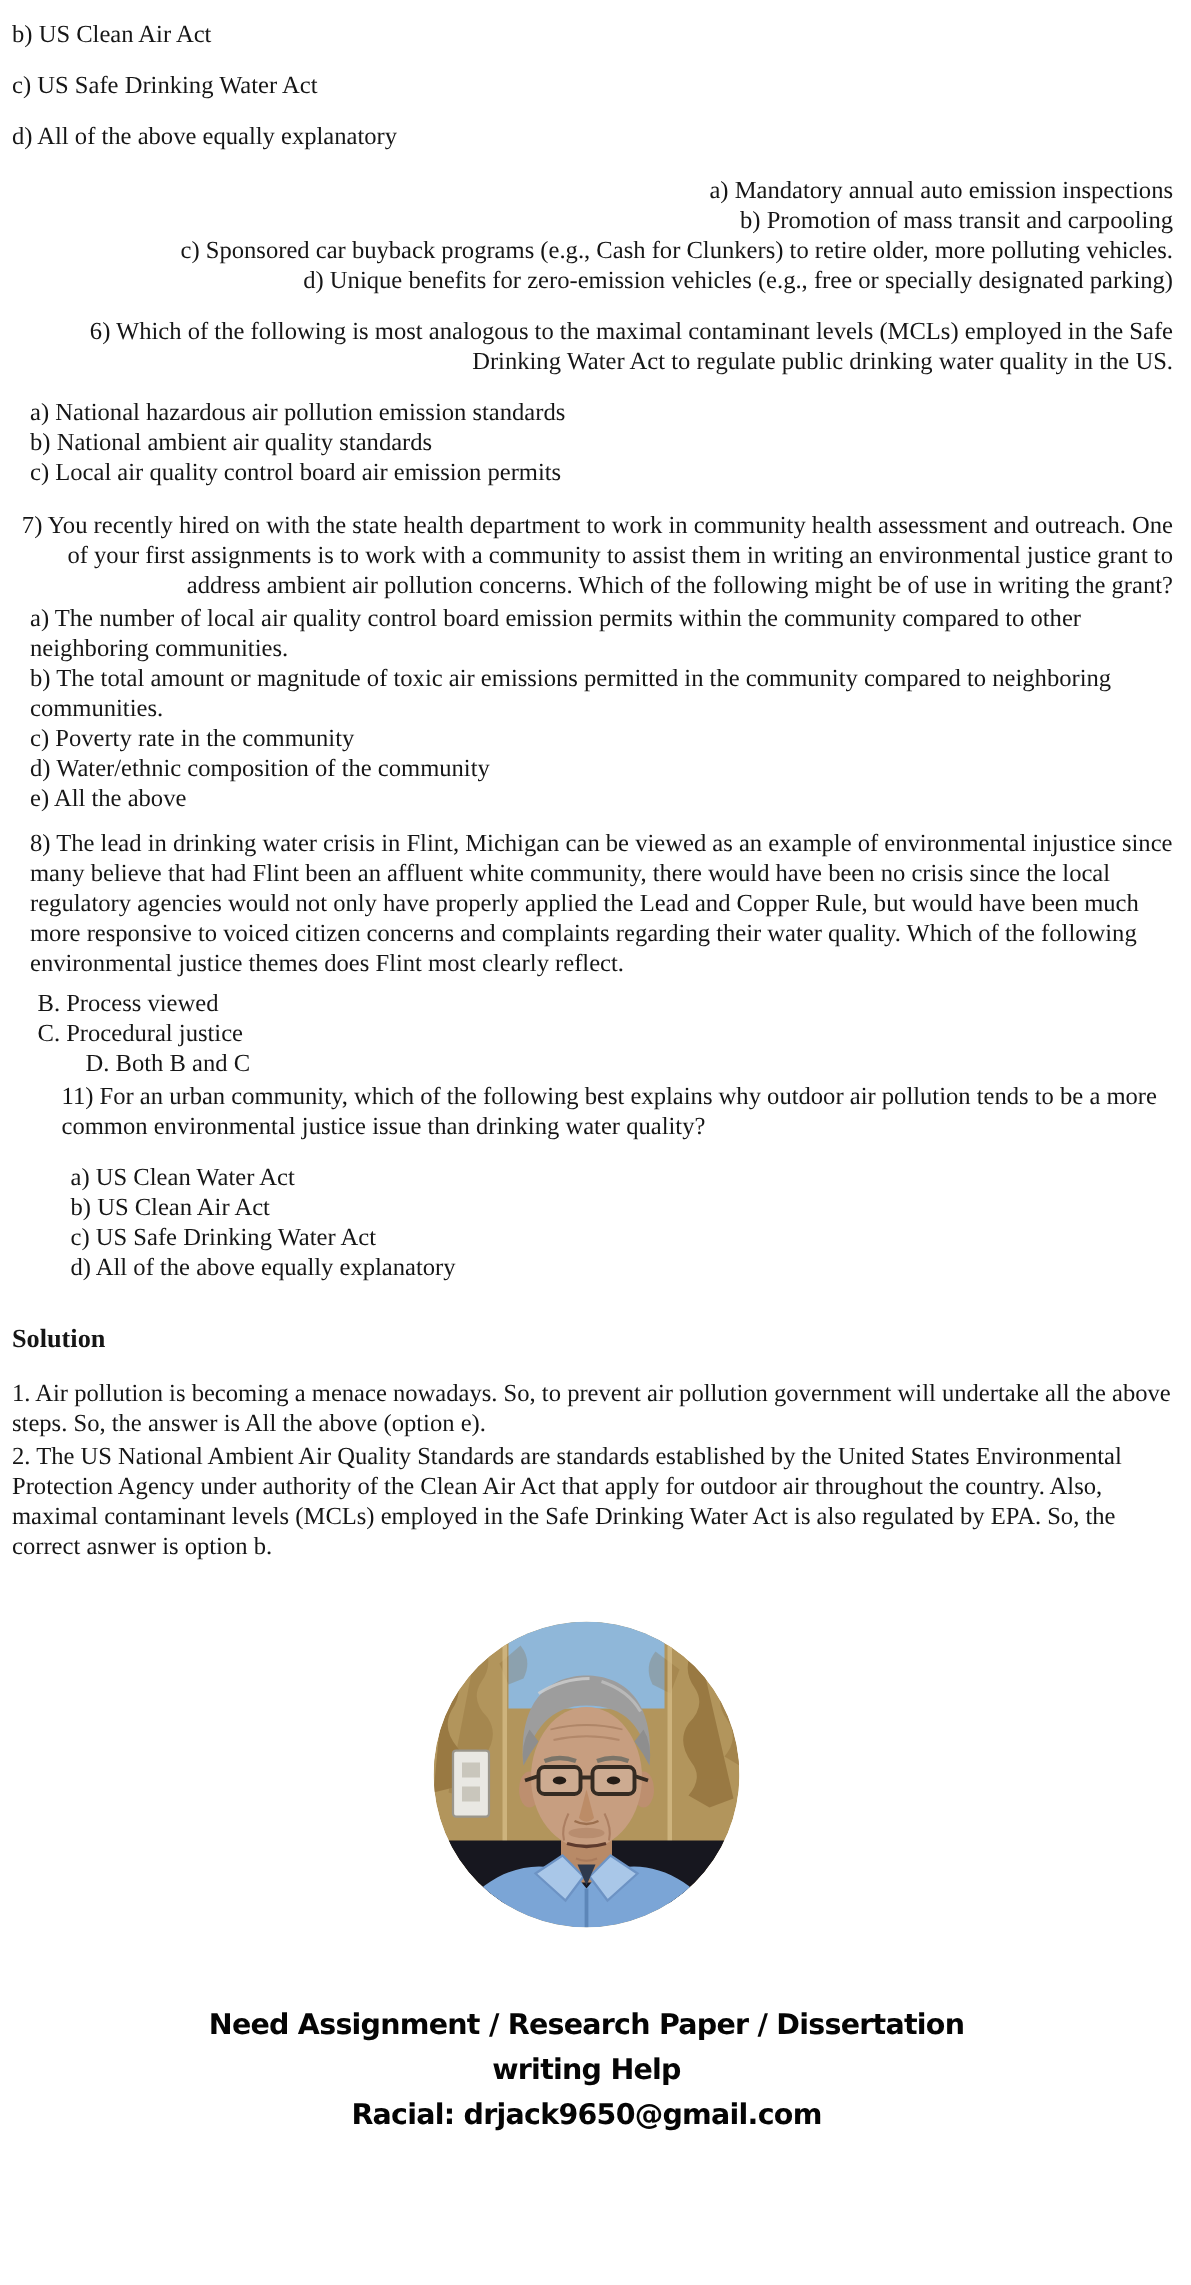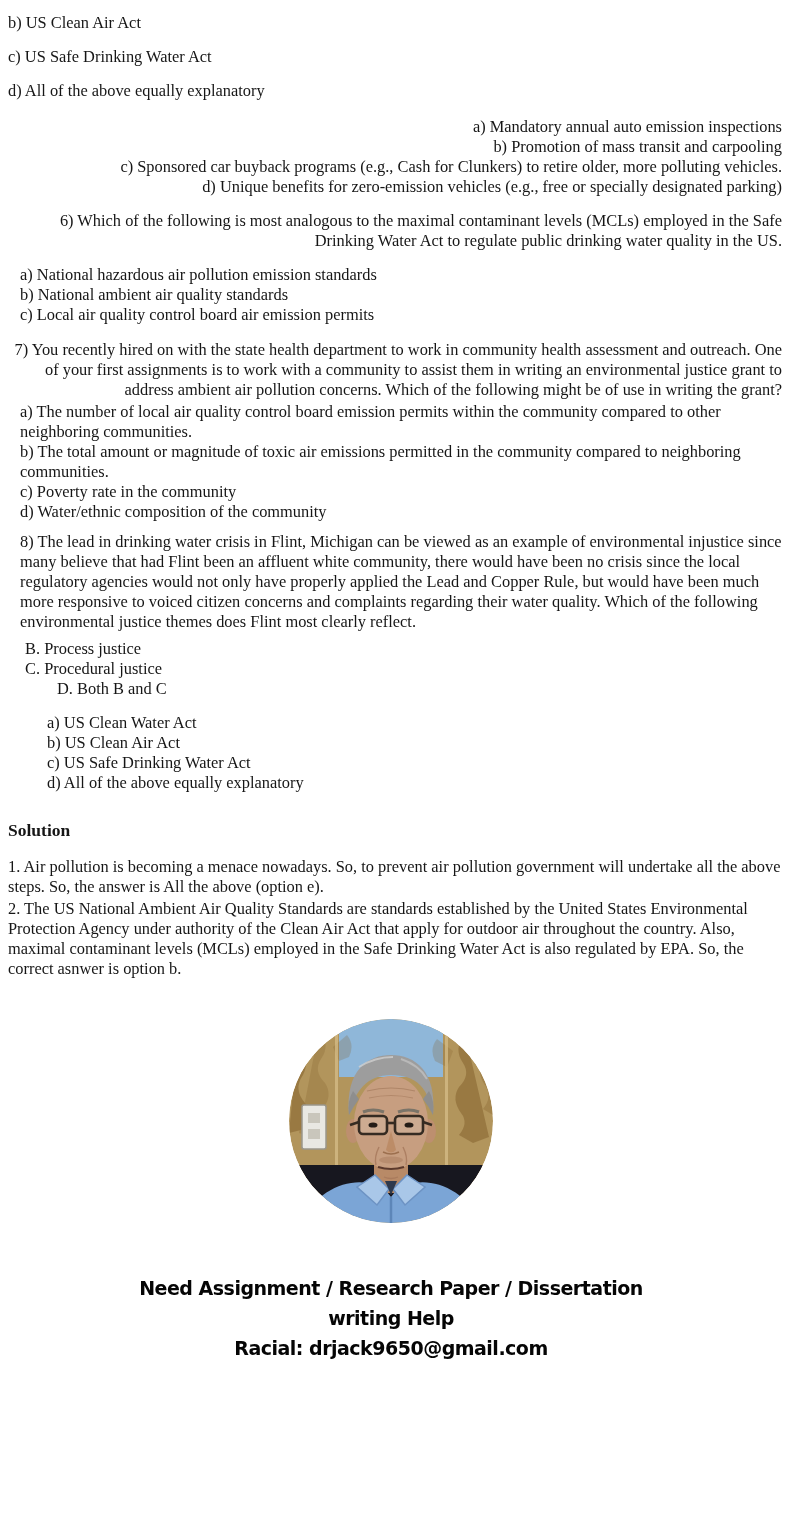--- a/index.html
+++ b/index.html
@@ -84,29 +84,31 @@
     <div class="line ind-2">b) National ambient air quality standards</div>
     <div class="line ind-2">c) Local air quality control board air emission permits</div>
   </div>
 
   <p class="line mt-15 ind-1">7) You recently hired on with the state health department to work in community health assessment and outreach. One of your first assignments is to work with a community to assist them in writing an environmental justice grant to address ambient air pollution concerns. Which of the following might be of use in writing the grant?</p>
   <div class="mt-13">
     <div class="line ind-2">a) The number of local air quality control board emission permits within the community compared to other neighboring communities.</div>
     <div class="line ind-2">b) The total amount or magnitude of toxic air emissions permitted in the community compared to neighboring communities.</div>
     <div class="line ind-2">c) Poverty rate in the community</div>
     <div class="line ind-2">d) Water/ethnic composition of the community</div>
+    <div class="line ind-2">e) All the above</div>
   </div>
 
   <p class="line mt-10 ind-2">8) The lead in drinking water crisis in Flint, Michigan can be viewed as an example of environmental injustice since many believe that had Flint been an affluent white community, there would have been no crisis since the local regulatory agencies would not only have properly applied the Lead and Copper Rule, but would have been much more responsive to voiced citizen concerns and complaints regarding their water quality. Which of the following environmental justice themes does Flint most clearly reflect.</p>
   <div class="mt-7">
-    <div class="line ind-3">B. Process justice</div>
+    <div class="line ind-3">B. Process viewed</div>
     <div class="line ind-3">C. Procedural justice</div>
     <div class="line option-d-extra">D. Both B and C</div>
   </div>
 
+  <p class="line mt-13 ind-4">11) For an urban community, which of the following best explains why outdoor air pollution tends to be a more common environmental justice issue than drinking water quality?</p>
   <div class="mt-14">
     <div class="line ind-5">a) US Clean Water Act</div>
     <div class="line ind-5">b) US Clean Air Act</div>
     <div class="line ind-5">c) US Safe Drinking Water Act</div>
     <div class="line ind-5">d) All of the above equally explanatory</div>
   </div>
 
   <h2 class="solution-heading">Solution</h2>
   <p class="line mt-16 ind-0">1. Air pollution is becoming a menace nowadays. So, to prevent air pollution government will undertake all the above steps. So, the answer is All the above (option e).</p>
   <p class="line mt-13 ind-0">2. The US National Ambient Air Quality Standards are standards established by the United States Environmental Protection Agency under authority of the Clean Air Act that apply for outdoor air throughout the country. Also, maximal contaminant levels (MCLs) employed in the Safe Drinking Water Act is also regulated by EPA. So, the correct asnwer is option b.</p>

